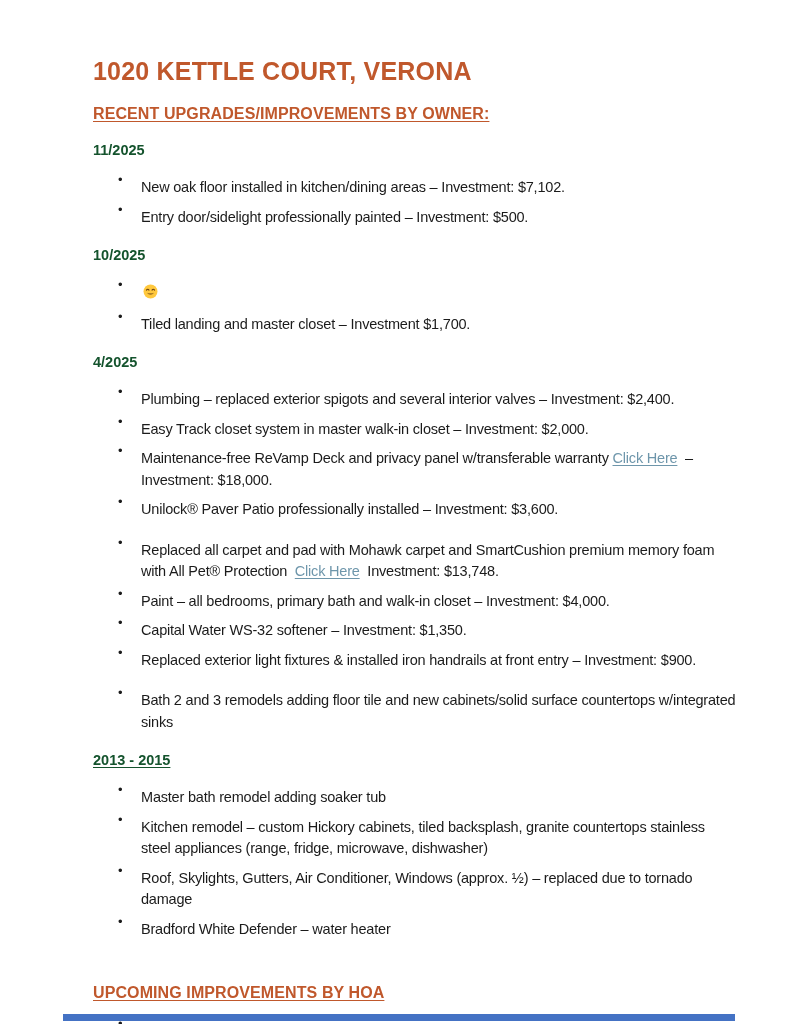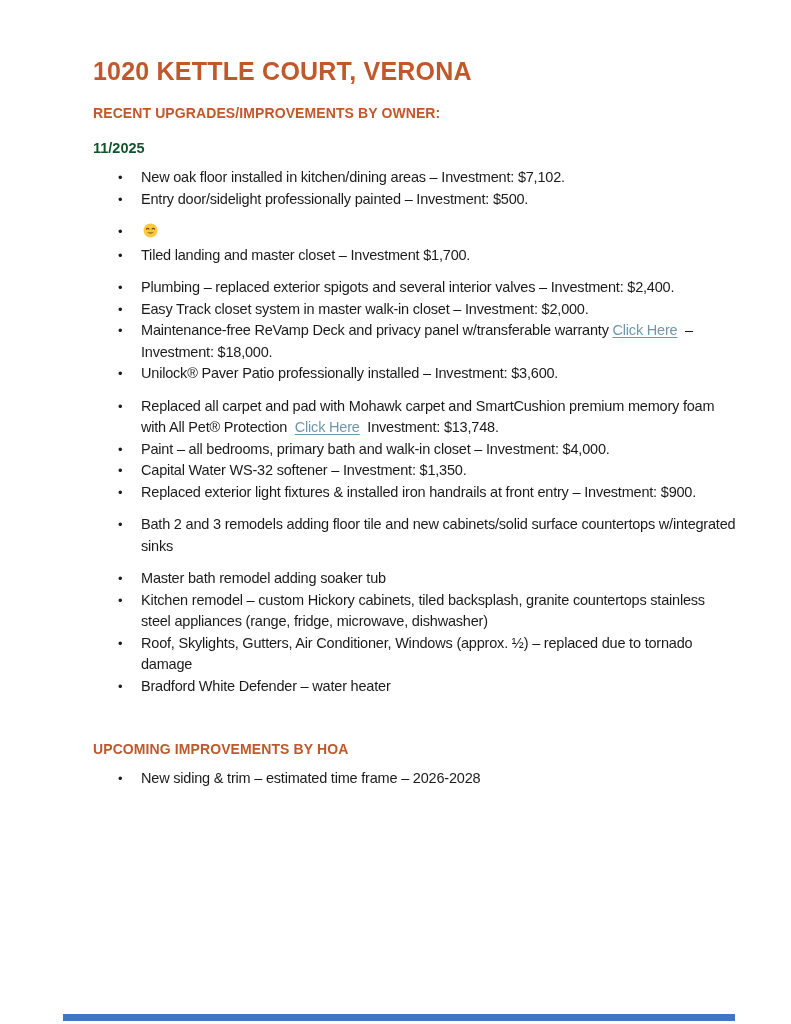--- a/index.html
+++ b/index.html
@@ -15,23 +15,24 @@
 
   h1.doc-title {
     margin: 0;
     font-size: 25px;
     font-weight: bold;
     color: var(--accent, #C0582C);
     letter-spacing: 0.2px;
   }
   h2.section-heading {
     margin: 19px 0 0 0;
-    font-size: 14px;
+    font-size: 16px;
     font-weight: bold;
     color: var(--accent, #C0582C);
+    text-decoration: underline;
     text-underline-offset: 2px;
     letter-spacing: 0.1px;
   }
   section.extra-gap h2.section-heading { margin-top: 44px; }
   h3.date-heading {
     margin: 19px 0 0 0;
     font-size: 14.5px;
     font-weight: bold;
     color: #14532d;
   }
@@ -49,21 +50,21 @@
     font-size: 14.5px;
     line-height: 21.5px;
     letter-spacing: -0.2px;
     margin: 0;
   }
   .bullet-marker {
     flex: none;
     width: 23px;
     font-size: 13px;
   }
-  .item-text { flex: 1; white-space: pre-wrap; }
+  .item-text { flex: 1; white-space: pre-wrap; margin-top: 8px; }
   a.doc-link {
     color: var(--link, #6E96AB);
     text-decoration: underline;
     text-underline-offset: 2px;
     cursor: pointer;
   }
   .emoji { display: inline-block; vertical-align: -2px; margin-left: 2px; }
   .footer-rule {
     position: absolute;
     left: 63px; top: 1014px;
@@ -83,35 +84,37 @@
         <ul class="bullet-list">
           <li class="list-item">
             <span class="bullet-marker">•</span>
             <span class="item-text"><span>New oak floor installed in kitchen/dining areas – Investment: $7,102.</span></span>
           </li>
           <li class="list-item">
             <span class="bullet-marker">•</span>
             <span class="item-text"><span>Entry door/sidelight professionally painted – Investment: $500.</span></span>
           </li>
         </ul>
+        <h3 class="date-heading">10/2025</h3>
         <ul class="bullet-list">
           <li class="list-item">
             <span class="bullet-marker">•</span>
             <span class="item-text"><span class="emoji"><svg viewBox="0 0 20 20" width="15" height="15">
                   <circle cx="10" cy="10" r="9.3" fill="#FFC83D"></circle>
                   <path d="M4.6 8.2 Q6.3 5.7 8 8.2" stroke="#6b3f11" stroke-width="1.5" fill="none" stroke-linecap="round"></path>
                   <path d="M12 8.2 Q13.7 5.7 15.4 8.2" stroke="#6b3f11" stroke-width="1.5" fill="none" stroke-linecap="round"></path>
                   <path d="M5.2 11.6 Q10 16.6 14.8 11.6 Q10 13.9 5.2 11.6 Z" fill="#6b3f11"></path>
                 </svg></span></span>
           </li>
           <li class="list-item">
             <span class="bullet-marker">•</span>
             <span class="item-text"><span>Tiled landing and master closet – Investment $1,700.</span></span>
           </li>
         </ul>
+        <h3 class="date-heading">4/2025</h3>
         <ul class="bullet-list">
           <li class="list-item">
             <span class="bullet-marker">•</span>
             <span class="item-text"><span>Plumbing – replaced exterior spigots and several interior valves – Investment: $2,400.</span></span>
           </li>
           <li class="list-item">
             <span class="bullet-marker">•</span>
             <span class="item-text"><span>Easy Track closet system in master walk-in closet – Investment: $2,000.</span></span>
           </li>
           <li class="list-item">
@@ -142,20 +145,21 @@
           </li>
         </ul>
       </section>
       <section class="doc-section">
         <ul class="bullet-list">
           <li class="list-item">
             <span class="bullet-marker">•</span>
             <span class="item-text"><span>Bath 2 and 3 remodels adding floor tile and new cabinets/solid surface countertops w/integrated sinks</span></span>
           </li>
         </ul>
+        <h3 class="date-heading underlined">2013 - 2015</h3>
         <ul class="bullet-list">
           <li class="list-item">
             <span class="bullet-marker">•</span>
             <span class="item-text"><span>Master bath remodel adding soaker tub</span></span>
           </li>
           <li class="list-item">
             <span class="bullet-marker">•</span>
             <span class="item-text"><span>Kitchen remodel – custom Hickory cabinets, tiled backsplash, granite countertops stainless steel appliances (range, fridge, microwave, dishwasher)</span></span>
           </li>
           <li class="list-item">

